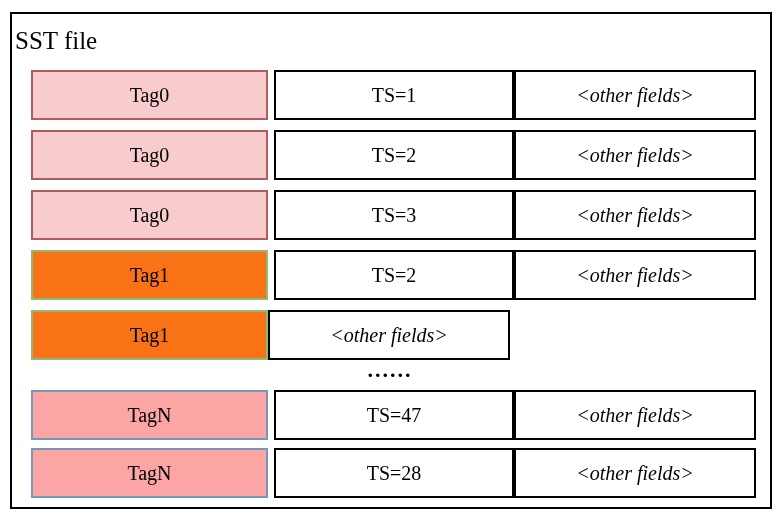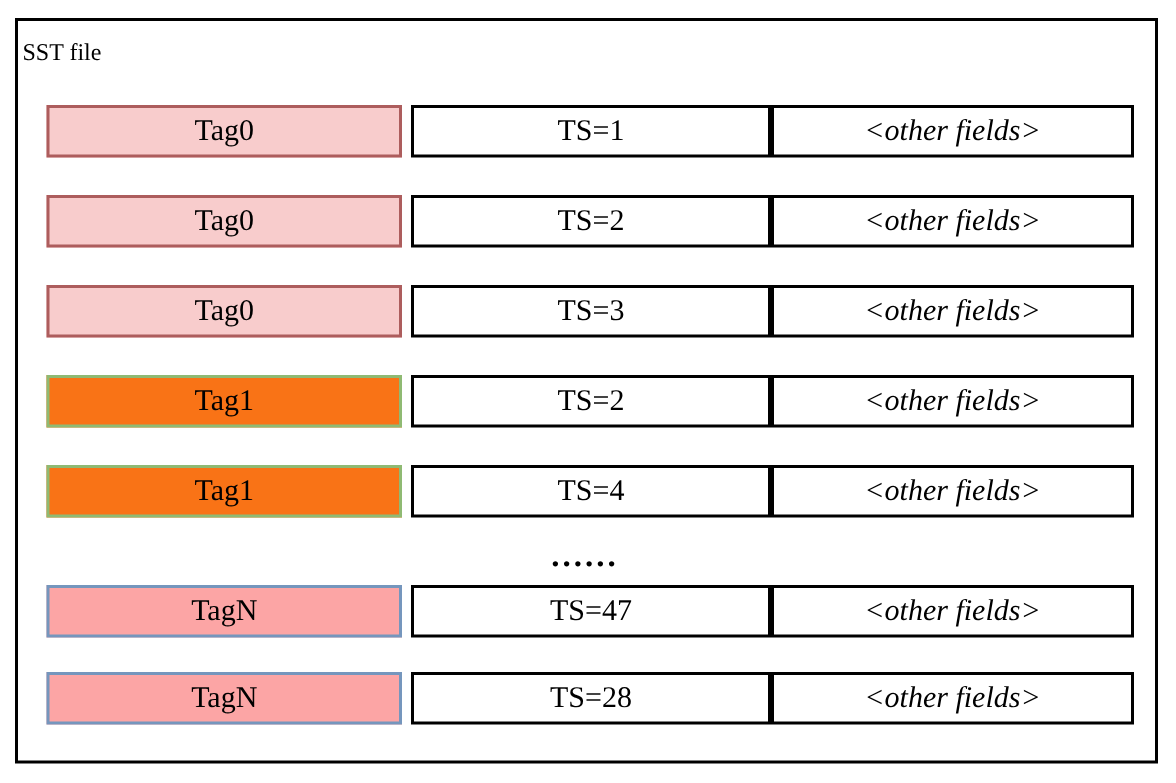--- a/index.html
+++ b/index.html
@@ -22,28 +22,28 @@
     width: 762px;
     height: 497px;
     border: 2px solid #000000;
     box-sizing: border-box;
     background: #ffffff;
   }
   .file-title {
     position: absolute;
     left: 3px;
     top: 13px;
-    font-size: 16px;
+    font-size: 25px;
     color: #000000;
     white-space: nowrap;
   }
   .row {
     position: absolute;
     left: 19px;
-    height: 35px;
+    height: 50px;
     display: flex;
     align-items: stretch;
   }
   .cell {
     box-sizing: border-box;
     display: flex;
     align-items: center;
     justify-content: center;
     font-size: 20px;
     color: #000000;
@@ -102,21 +102,20 @@
     </div>
 
     <div class="row r3">
       <div class="cell tag-cell tag-green">Tag1</div>
       <div class="cell ts-cell">TS=2</div>
       <div class="cell other-cell">&lt;other fields&gt;</div>
     </div>
 
     <div class="row r4">
       <div class="cell tag-cell tag-green">Tag1</div>
-      <div class="cell ts-cell">TS=4</div>
       <div class="cell other-cell">&lt;other fields&gt;</div>
     </div>
 
     <div class="ellipsis">......</div>
 
     <div class="row r5">
       <div class="cell tag-cell tag-blue">TagN</div>
       <div class="cell ts-cell">TS=47</div>
       <div class="cell other-cell">&lt;other fields&gt;</div>
     </div>

